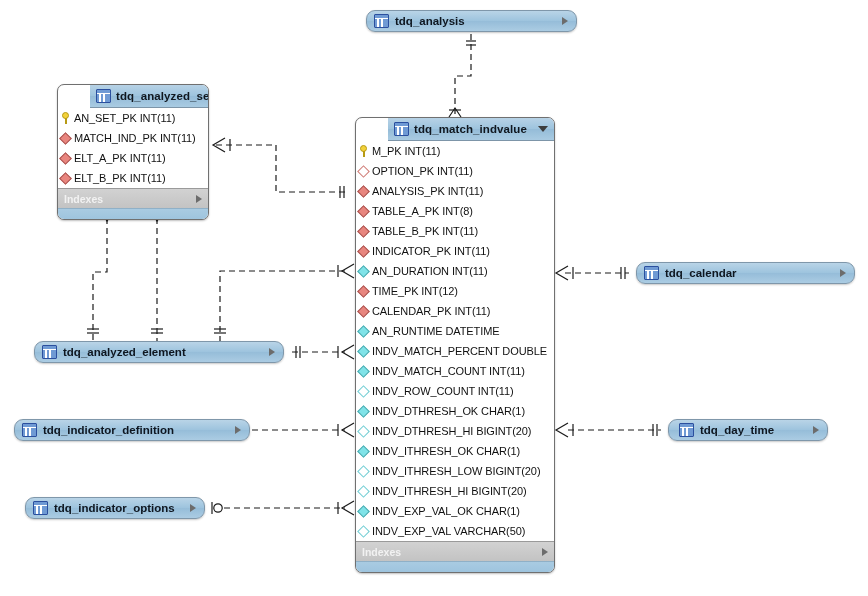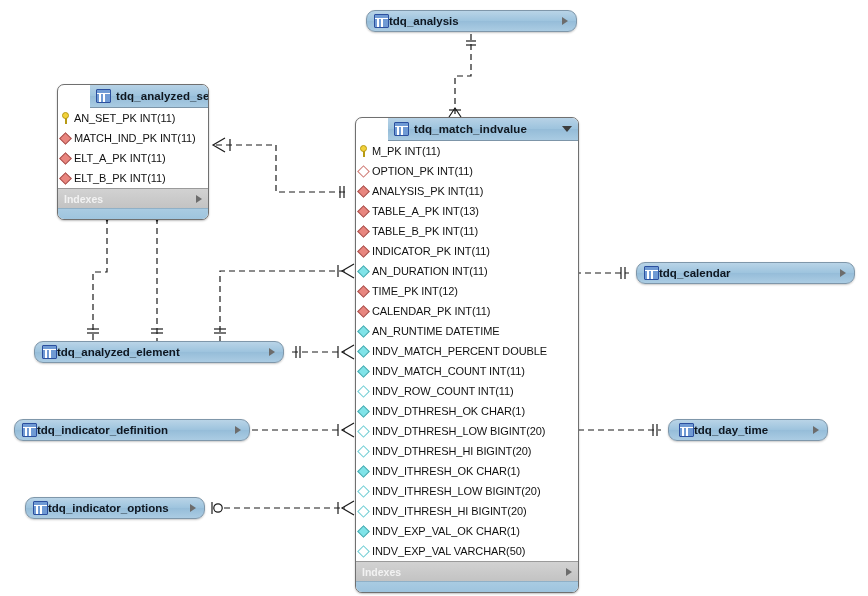--- a/index.html
+++ b/index.html
@@ -50,21 +50,21 @@
   .tbl-foot .ftl{flex:1;}
   .tbl-tail{
     height:10px;
     background:linear-gradient(to bottom,#a9cbe2 0%,#9ec4de 100%);
     border-top:1px solid #8fb0c7;
   }
 
   
   .tbl-col{
     height:22px;
-    display:flex;align-items:center;
+    display:flex;align-items:center;gap:6px;
     padding:0 8px 0 7px;
     border:1px solid #7f97aa;
     border-radius:9px;
     background:linear-gradient(to bottom,#b9d4e7 0%,#9ec4de 48%,#96bdd9 52%,#abcce3 100%);
     box-shadow:0 1px 2px rgba(0,0,0,.22);
     font-size:11.5px;font-weight:bold;color:#0e1620;
     box-sizing:border-box;
   }
   .tbl-col .ttl{flex:1;}
 
@@ -254,42 +254,42 @@
         <span class="cname">ELT_B_PK INT(11)</span>
       </div>
     </div>
     <div class="tbl-foot">
       <span class="ftl">Indexes</span>
       <span class="ic-arrow"></span>
     </div>
     <div class="tbl-tail"></div>
   </div>
 
-  <div class="tbl tbl-exp" style="left:355px;top:117px;width:224px;">
+  <div class="tbl tbl-exp" style="left:355px;top:117px;width:200px;">
     <div class="tbl-hdr">
       <span class="ic-tbl"></span>
       <span class="ttl">tdq_match_indvalue</span>
       <span class="ic-arrow down"></span>
     </div>
     <div class="tbl-body" id="indv-cols">
         <div class="col">
           <span class="ic-key"></span>
           <span class="cname">M_PK INT(11)</span>
         </div>
         <div class="col">
           <span class="ic-dia red-o"></span>
           <span class="cname">OPTION_PK INT(11)</span>
         </div>
         <div class="col">
           <span class="ic-dia red-f"></span>
           <span class="cname">ANALYSIS_PK INT(11)</span>
         </div>
         <div class="col">
           <span class="ic-dia red-f"></span>
-          <span class="cname">TABLE_A_PK INT(13)</span>
+          <span class="cname">TABLE_A_PK INT(8)</span>
         </div>
         <div class="col">
           <span class="ic-dia red-f"></span>
           <span class="cname">TABLE_B_PK INT(11)</span>
         </div>
         <div class="col">
           <span class="ic-dia red-f"></span>
           <span class="cname">INDICATOR_PK INT(11)</span>
         </div>
         <div class="col">
@@ -316,24 +316,20 @@
           <span class="ic-dia cy-f"></span>
           <span class="cname">INDV_MATCH_COUNT INT(11)</span>
         </div>
         <div class="col">
           <span class="ic-dia cy-o"></span>
           <span class="cname">INDV_ROW_COUNT INT(11)</span>
         </div>
         <div class="col">
           <span class="ic-dia cy-f"></span>
           <span class="cname">INDV_DTHRESH_OK CHAR(1)</span>
-        </div>
-        <div class="col">
-          <span class="ic-dia cy-o"></span>
-          <span class="cname">INDV_DTHRESH_LOW BIGINT(20)</span>
         </div>
         <div class="col">
           <span class="ic-dia cy-o"></span>
           <span class="cname">INDV_DTHRESH_HI BIGINT(20)</span>
         </div>
         <div class="col">
           <span class="ic-dia cy-f"></span>
           <span class="cname">INDV_ITHRESH_OK CHAR(1)</span>
         </div>
         <div class="col">

